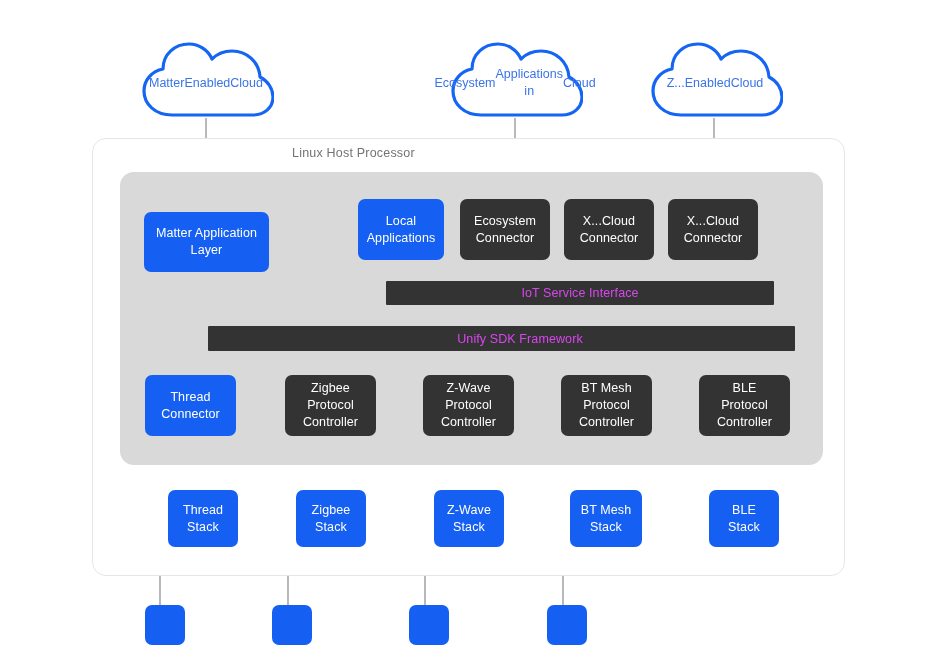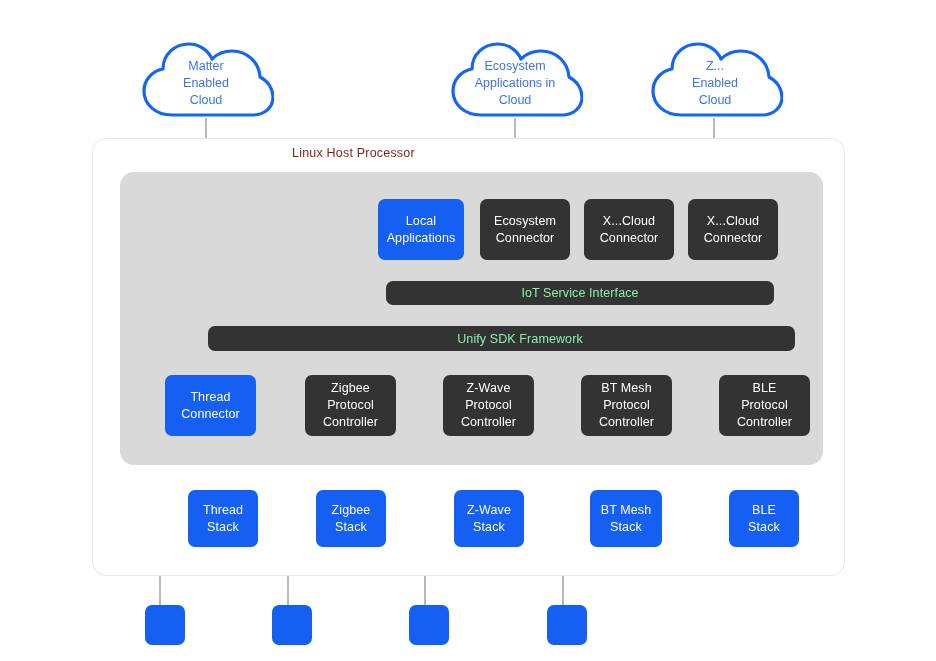--- a/index.html
+++ b/index.html
@@ -29,21 +29,21 @@
     width: 753px; height: 438px;
     background: #ffffff;
     border: 1px solid #e6e6e6;
     border-radius: 14px;
     box-sizing: border-box;
   }
   .host-label {
     position: absolute;
     left: 292px; top: 146px;
     font-size: 12.5px;
-    color: #7f1d1d;
+    color: #737373;
     letter-spacing: .2px;
     white-space: nowrap;
   }
   .inner-panel {
     position: absolute;
     left: 120px; top: 172px;
     width: 703px; height: 293px;
     background: #d9d9d9;
     border-radius: 14px;
   }
@@ -53,52 +53,51 @@
     display: flex;
     align-items: center;
     justify-content: center;
     text-align: center;
     border-radius: 7px;
     color: #ffffff;
     font-size: 12.5px;
     line-height: 17px;
     letter-spacing: .1px;
     padding: 2px 5px;
-    margin-left: 20px;
   }
   .node.blue { background: #1560f2; }
   .node.dark { background: #333333; }
   .bar {
     position: absolute;
     box-sizing: border-box;
     display: flex;
     align-items: center;
     justify-content: center;
     background: #333333;
-    color: #86efac;
-    border-radius: 7px;
+    color: #d946ef;
+    border-radius: 1px;
     font-size: 12.5px;
     letter-spacing: .1px;
   }
   .cloud {
     position: absolute;
   }
   .cloud svg { display: block; }
   .cloud .cloud-text {
     position: absolute;
     left: 0; top: 0;
     width: 100%; height: 100%;
     display: flex;
-    flex-direction: column;
+    flex-direction: row;
     align-items: center;
     justify-content: center;
     color: #3b74e8;
     font-size: 12.5px;
     line-height: 17px;
-    text-align: right;
+    text-align: center;
     padding-top: 6px;
     box-sizing: border-box;
   }
   .endpoint {
     position: absolute;
     width: 40px; height: 40px;
     background: #1560f2;
     border-radius: 7px;
   }
 </style>
@@ -186,20 +185,26 @@
       <span>Z...</span>
       <span>Enabled</span>
       <span>Cloud</span>
     </div>
   </div>
 
   <div class="host-panel"></div>
   <div class="host-label">Linux Host Processor</div>
   <div class="inner-panel"></div>
 
+  <div class="node blue" style="left:144px; top:212px; width:125px; height:60px;">
+    <div>
+      <span>Matter Application</span><br>
+      <span>Layer</span>
+    </div>
+  </div>
 
   <div class="node blue" style="left:358px; top:199px; width:86px; height:61px;">
     <div>
       <span>Local</span><br>
       <span>Applications</span>
     </div>
   </div>
 
   <div class="node dark" style="left:460px; top:199px; width:90px; height:61px;">
     <div>

